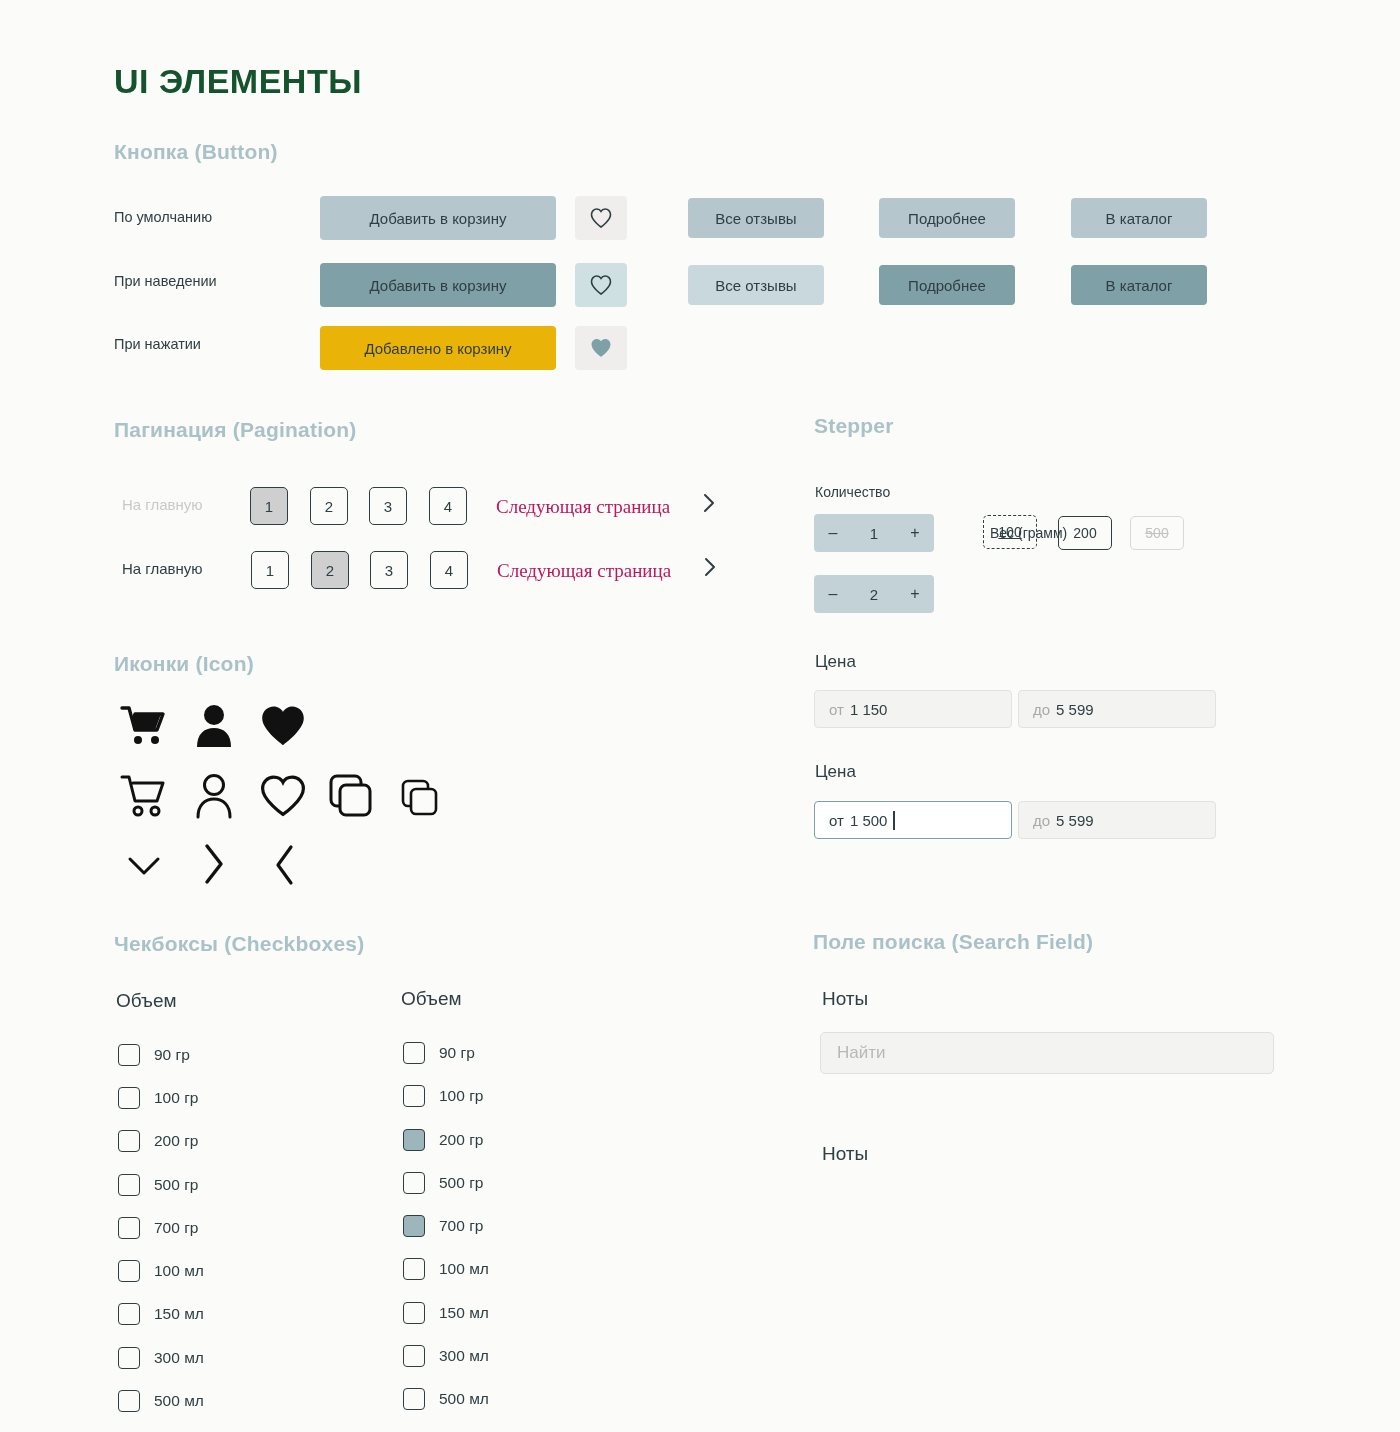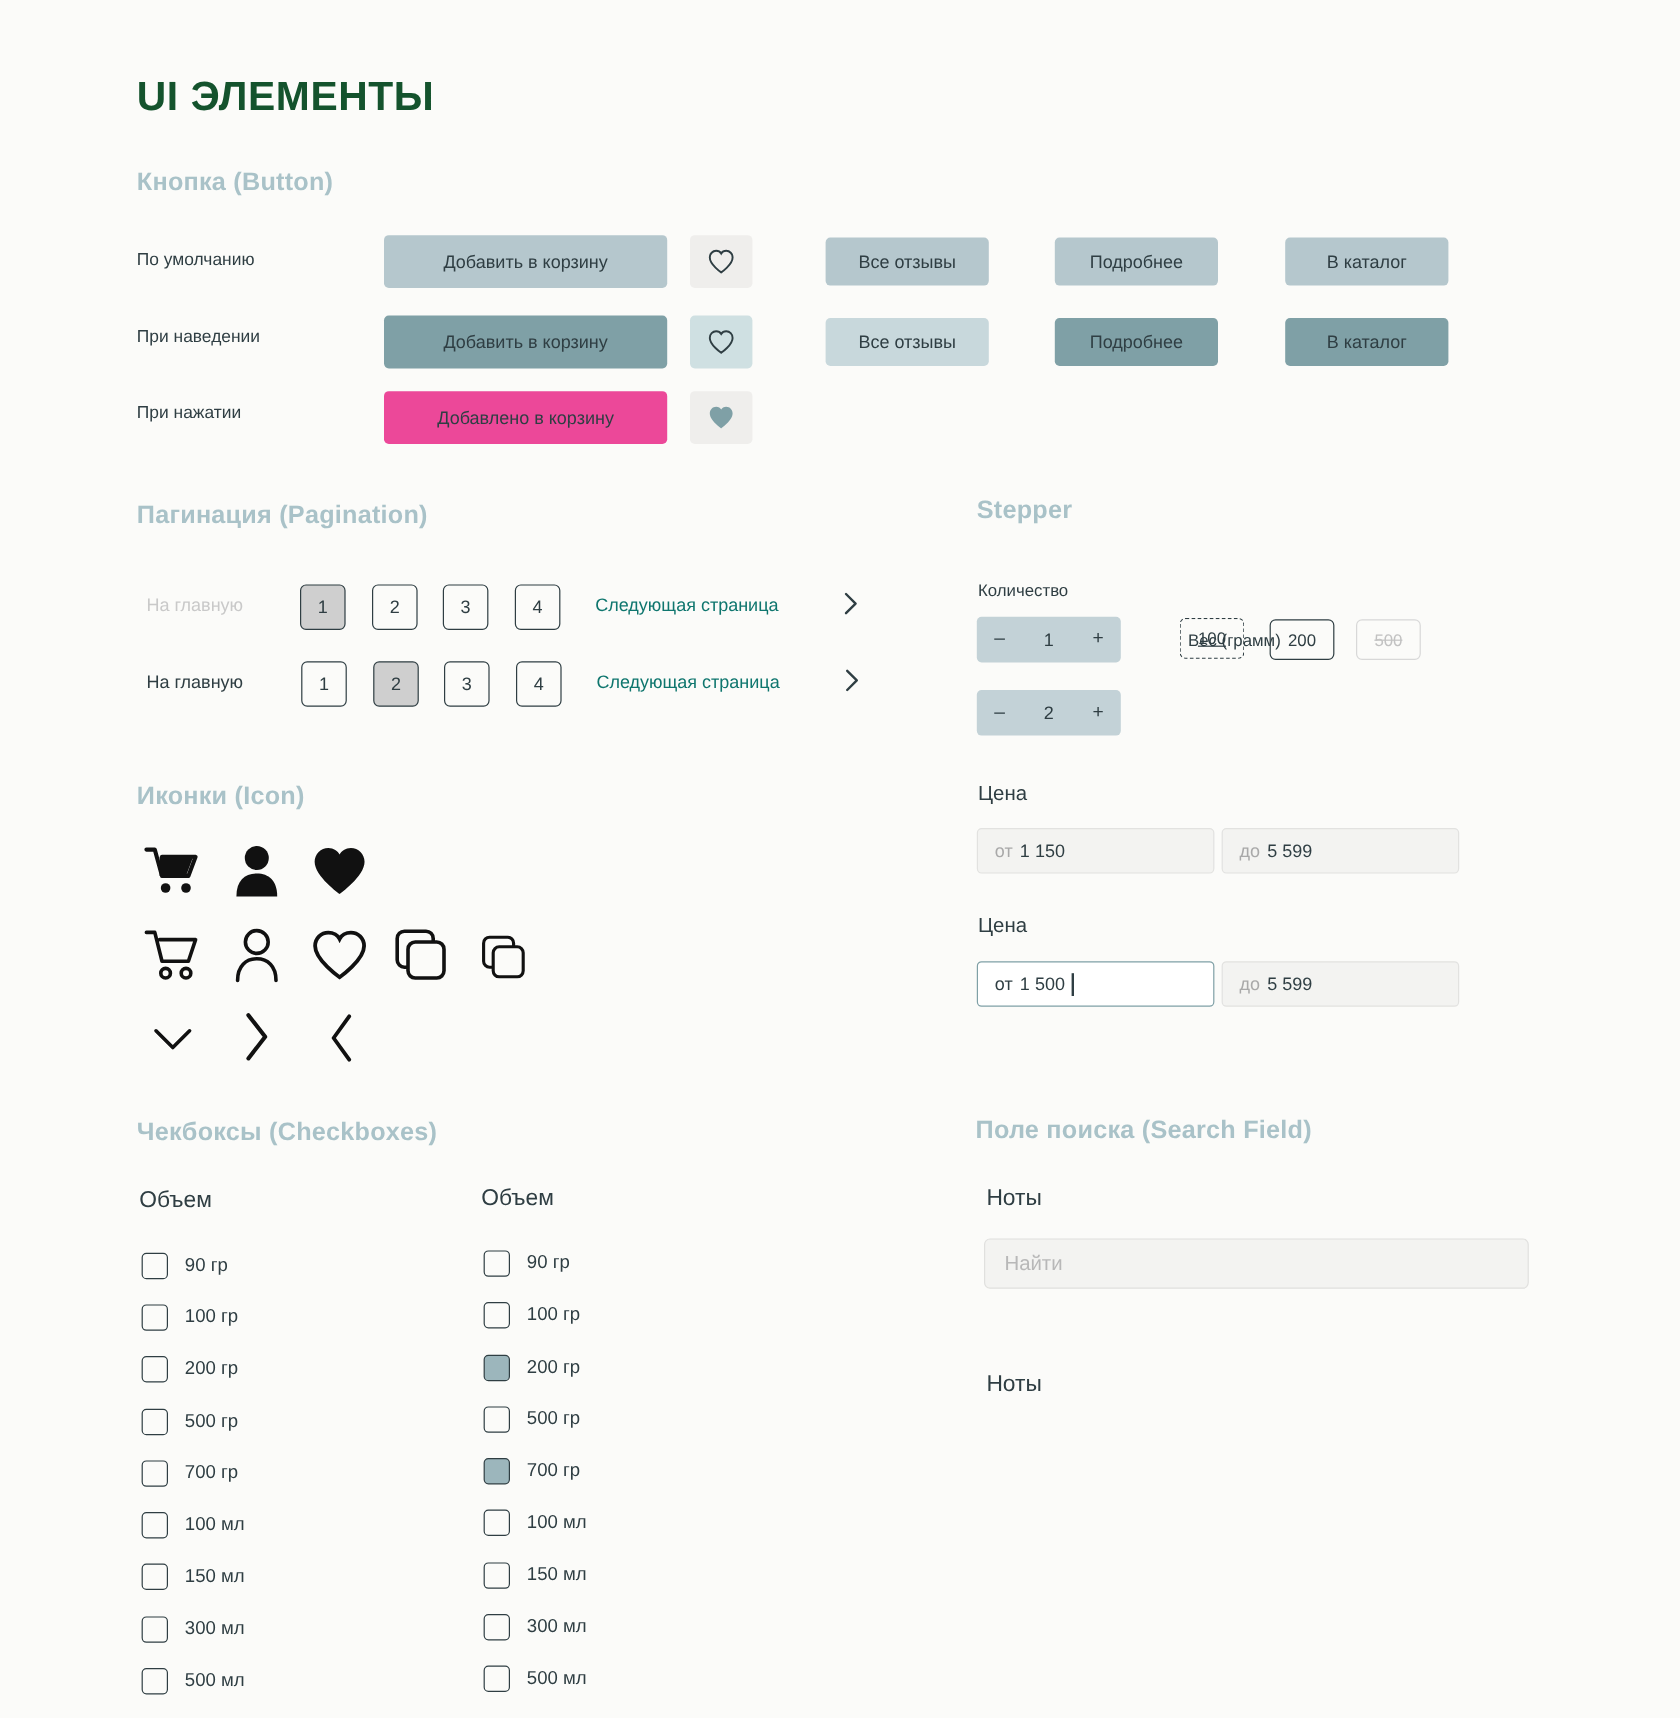--- a/index.html
+++ b/index.html
@@ -46,21 +46,21 @@
     font-size: 15px;
     color: #2f3e43;
     border: none;
     cursor: pointer;
     font-family: "Liberation Sans", sans-serif;
   }
   .btn-wide { width: 236px; height: 44px; }
   .btn-mid { width: 136px; height: 40px; }
   .btn-def { background: #b5c7cd; }
   .btn-hover { background: #7fa0a6; }
-  .btn-press { background: #ec4899; }
+  .btn-press { background: #eab308; }
   .btn-light { background: #c8d8dc; }
   .heart-box {
     position: absolute;
     width: 52px; height: 44px;
     border-radius: 4px;
     display: flex; align-items: center; justify-content: center;
     cursor: pointer;
   }
   .hb-def { background: #efeeec; }
   .hb-hover { background: #cfe0e2; }
@@ -79,23 +79,24 @@
     border: 1.6px solid #2f3e43;
     border-radius: 5px;
     display: flex; align-items: center; justify-content: center;
     font-size: 15px;
     background: transparent;
     cursor: pointer;
   }
   .pg-num.sel { background: #cfcfcf; }
   .pg-next {
     position: absolute;
-    font-size: 15px;
-    color: #0f766e;
-    cursor: pointer;
+    font-size: 19px;
+    color: #be185d;
+    cursor: pointer;
+    font-family: Liberation Serif, serif;
   }
   .pg-arrow {
     position: absolute;
     cursor: pointer;
   }
 
   
   .icon-cell {
     position: absolute;
     display: flex; align-items: center; justify-content: center;

